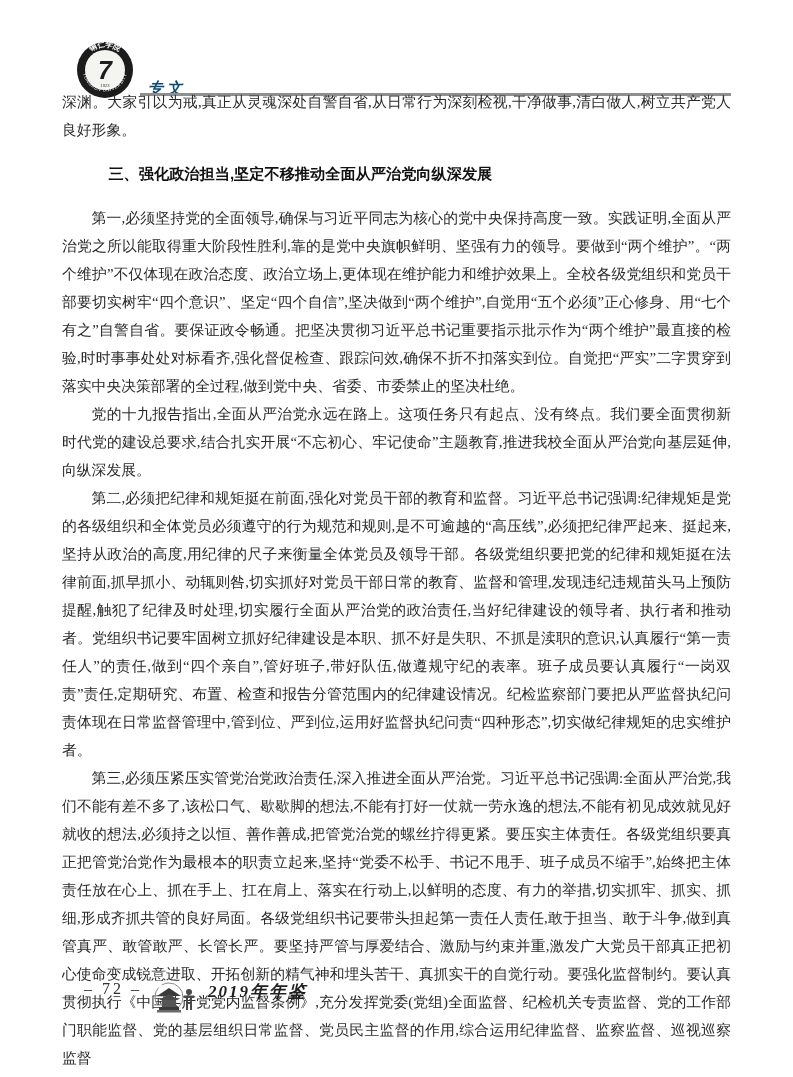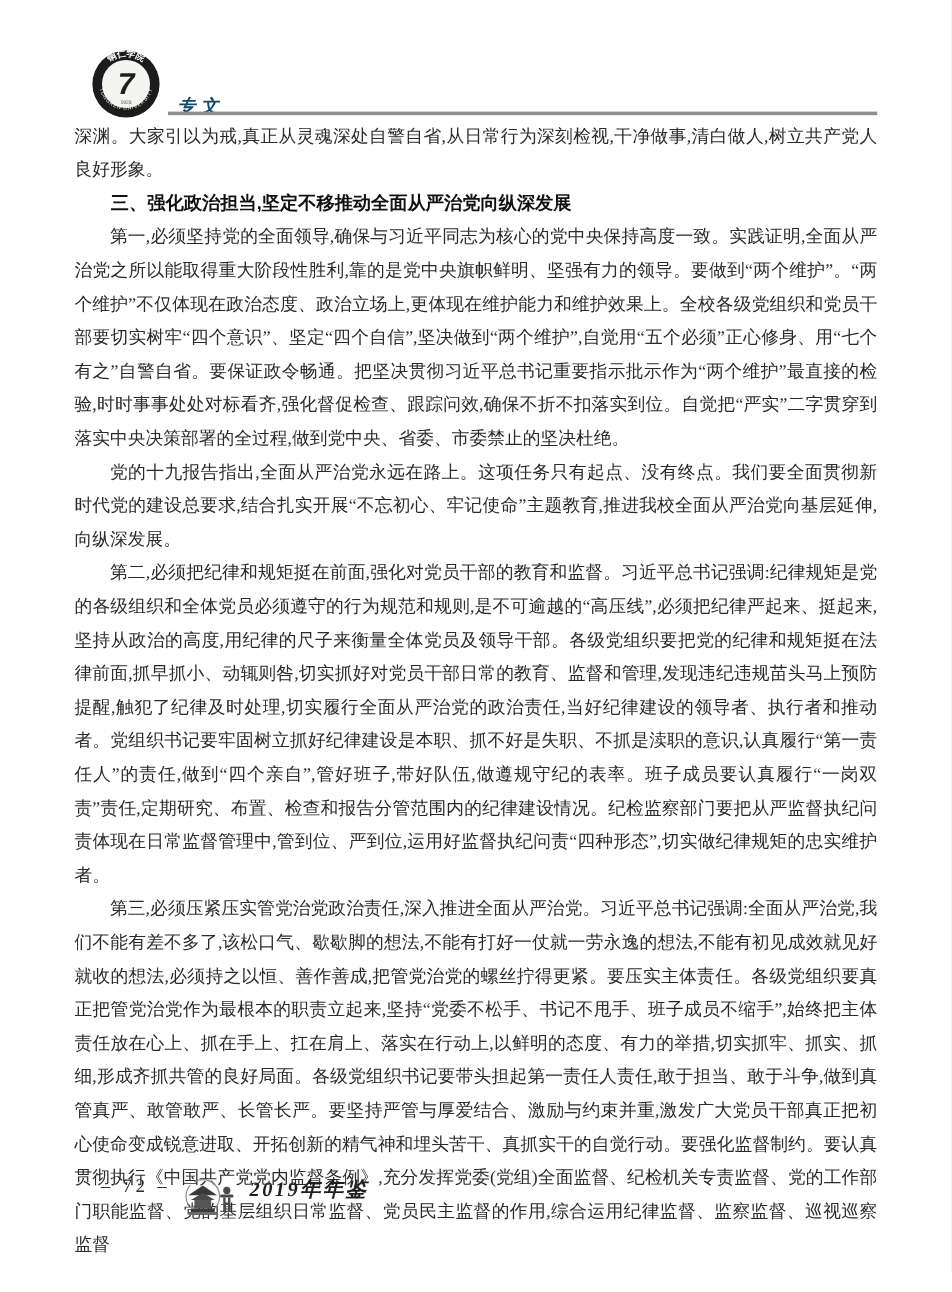--- a/index.html
+++ b/index.html
@@ -20,29 +20,29 @@
     position:absolute;left:148px;top:79px;
     font-size:15px;font-style:italic;font-weight:bold;color:#0c4a6e;
     letter-spacing:4px;
   }
   .header-rule{
     position:absolute;left:140px;top:93px;width:591px;height:3px;
     background:#8f8f8f;
   }
   
   .body-text{
-    position:absolute;left:62px;top:100px;width:669px;
+    position:absolute;left:62px;top:88px;width:669px;
     font-size:14.8px;line-height:28px;
     text-align:justify;text-justify:inter-ideograph;
     color:#2a2a2a;
   }
   .body-text p{margin:0;text-indent:2em;}
   .body-text p.no-indent{text-indent:0;}
   .body-text h3{
-    margin:0;font-size:15.2px;line-height:28px;font-weight:bold;
+    margin:16px;font-size:15.2px;line-height:28px;font-weight:bold;
     text-indent:2em;color:#111;
     font-family:"Liberation Sans","DejaVu Sans",sans-serif;
   }
   
   .footer{
     position:absolute;left:84px;top:980px;height:46px;
     display:flex;gap:10px;
   }
   .page-number{
     font-size:16px;color:#2e2e2e;letter-spacing:3px;

